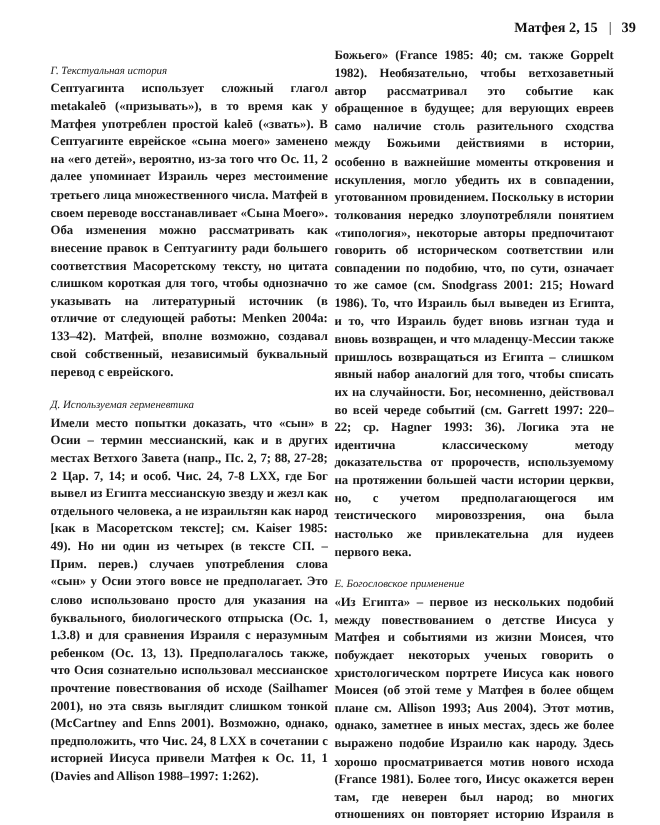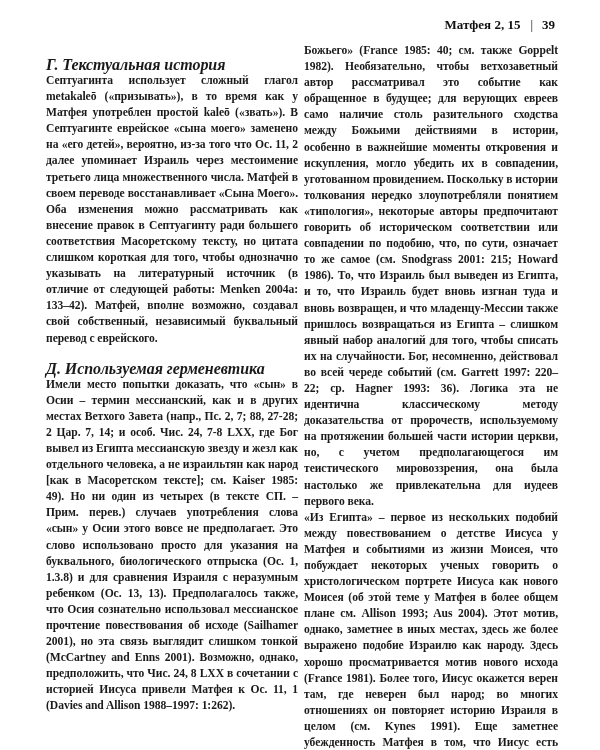--- a/index.html
+++ b/index.html
@@ -2,39 +2,39 @@
 <html><head>
   <meta charset="utf-8">
   <style>
     html, body { margin: 0; padding: 0; background: #ffffff; }
     body {
       width: 600px; height: 750px; position: relative; overflow: hidden;
       font-family: "DejaVu Serif", "Liberation Serif", serif;
       color: #1a1a1a;
     }
     .running-head {
-      position: absolute; top: 17px; right: 45px;
+      position: absolute; top: 17px; right: 22px;
       font-family: "Liberation Serif", serif; font-weight: bold;
       font-size: 13px; color: #111;
       display: flex; gap: 0; align-items: baseline;
     }
     .running-head .sep { margin: 0 9px 0 10px; font-weight: normal; }
     .column {
       position: absolute; top: 43px; width: 252px;
       font-family: "Liberation Serif", serif;
       font-size: 11.6px; line-height: 16.1px;
       text-align: justify; hyphens: auto; font-weight: bold;
       letter-spacing: -0.05px;
     }
     .col-left { left: 46px; }
     .col-right { left: 304px; width: 254px; }
     p { margin: 0; }
     h3 {
-      margin: 14px 0 0 0; font-size: 16px; line-height: 16px;
-      font-style: italic; font-weight: bold;
+      margin: 14px 0 0 0; font-size: 10px; line-height: 16px;
+      font-style: italic; font-weight: normal;
     }
     .it { }
   </style>
 </head>
 <body>
 
 <div class="running-head">
   <span>Матфея 2, 15</span>
   <span class="sep">|</span>
   <span>39</span>
@@ -46,14 +46,15 @@
   <p><span>Септуагинта использует сложный глагол </span><span class="it">metakaleō</span><span> («призывать»), в то время как у Матфея употреблен простой </span><span class="it">kaleō</span><span> («звать»). В Септуагинте еврейское «сына моего» заменено на «его детей», вероятно, из-за того что Ос. 11, 2 далее упоминает Израиль через местоимение третьего лица множественного числа. Матфей в своем переводе восстанавливает «Сына Моего». Оба изменения можно рассматривать как внесение правок в Септуагинту ради большего соответствия Масоретскому тексту, но цитата слишком короткая для того, чтобы однозначно указывать на литературный источник (в отличие от следующей работы: Menken 2004a: 133–42). Матфей, вполне возможно, создавал свой собственный, независимый буквальный перевод с еврейского.</span></p>
 
   <h3>Д. Используемая герменевтика</h3>
   <p>Имели место попытки доказать, что «сын» в Осии – термин мессианский, как и в других местах Ветхого Завета (напр., Пс. 2, 7; 88, 27-28; 2 Цар. 7, 14; и особ. Чис. 24, 7-8 LXX, где Бог вывел из Египта мессианскую звезду и жезл как отдельного человека, а не израильтян как народ [как в Масоретском тексте]; см. Kaiser 1985: 49). Но ни один из четырех (в тексте СП. – Прим. перев.) случаев употребления слова «сын» у Осии этого вовсе не предполагает. Это слово использовано просто для указания на буквального, биологического отпрыска (Ос. 1, 1.3.8) и для сравнения Израиля с неразумным ребенком (Ос. 13, 13). Предполагалось также, что Осия сознательно использовал мессианское прочтение повествования об исходе (Sailhamer 2001), но эта связь выглядит слишком тонкой (McCartney and Enns 2001). Возможно, однако, предположить, что Чис. 24, 8 LXX в сочетании с историей Иисуса привели Матфея к Ос. 11, 1 (Davies and Allison 1988–1997: 1:262).</p>
 
 </div>
 
 <div class="column col-right">
   <p><span>Божьего» (France 1985: 40; см. также Goppelt 1982). Необязательно, чтобы ветхозаветный автор рассматривал это событие как обращенное в будущее; для верующих евреев само наличие столь разительного сходства между Божьими действиями в истории, особенно в важнейшие моменты откровения и искупления, могло убедить их в совпадении, уготованном провидением. Поскольку в истории толкования нередко злоупотребляли понятием «типология», некоторые авторы предпочитают говорить об </span><span class="it">историческом соответствии</span><span> или </span><span class="it">совпадении по подобию</span><span>, что, по сути, означает то же самое (см. Snodgrass 2001: 215; Howard 1986). То, что Израиль был выведен из Египта, и то, что Израиль будет вновь изгнан туда и вновь возвращен, и что младенцу-Мессии также пришлось возвращаться из Египта – слишком явный набор аналогий для того, чтобы списать их на случайности. Бог, несомненно, действовал во всей череде событий (см. Garrett 1997: 220–22; ср. Hagner 1993: 36). Логика эта не идентична классическому методу доказательства от пророчеств, используемому на протяжении большей части истории церкви, но, с учетом предполагающегося им теистического мировоззрения, она была настолько же привлекательна для иудеев первого века.</span></p>
 
+  <h3>Е. Богословское применение</h3>
   <p>«Из Египта» – первое из нескольких подобий между повествованием о детстве Иисуса у Матфея и событиями из жизни Моисея, что побуждает некоторых ученых говорить о христологическом портрете Иисуса как нового Моисея (об этой теме у Матфея в более общем плане см. Allison 1993; Aus 2004). Этот мотив, однако, заметнее в иных местах, здесь же более выражено подобие Израилю как народу. Здесь хорошо просматривается мотив нового исхода (France 1981). Более того, Иисус окажется верен там, где неверен был народ; во многих отношениях он повторяет историю Израиля в целом (см. Kynes 1991). Еще заметнее убежденность Матфея в том, что Иисус есть Божий Сын – и как царственный Мессия, и ввиду его неповторимой близости с Отцом. Луз (Luz 1989: 146) отмечает, что Сын – единственный христологический титул, употребленный во всем Мф. 2, и это придает ему еще большую важность. О тесной связи между титулами «Сын Божий» и «Мессия» у Матфея, см. работу Kingsbury 1975, но обратите также вни-</p>
 </div>
 
 </body></html>

